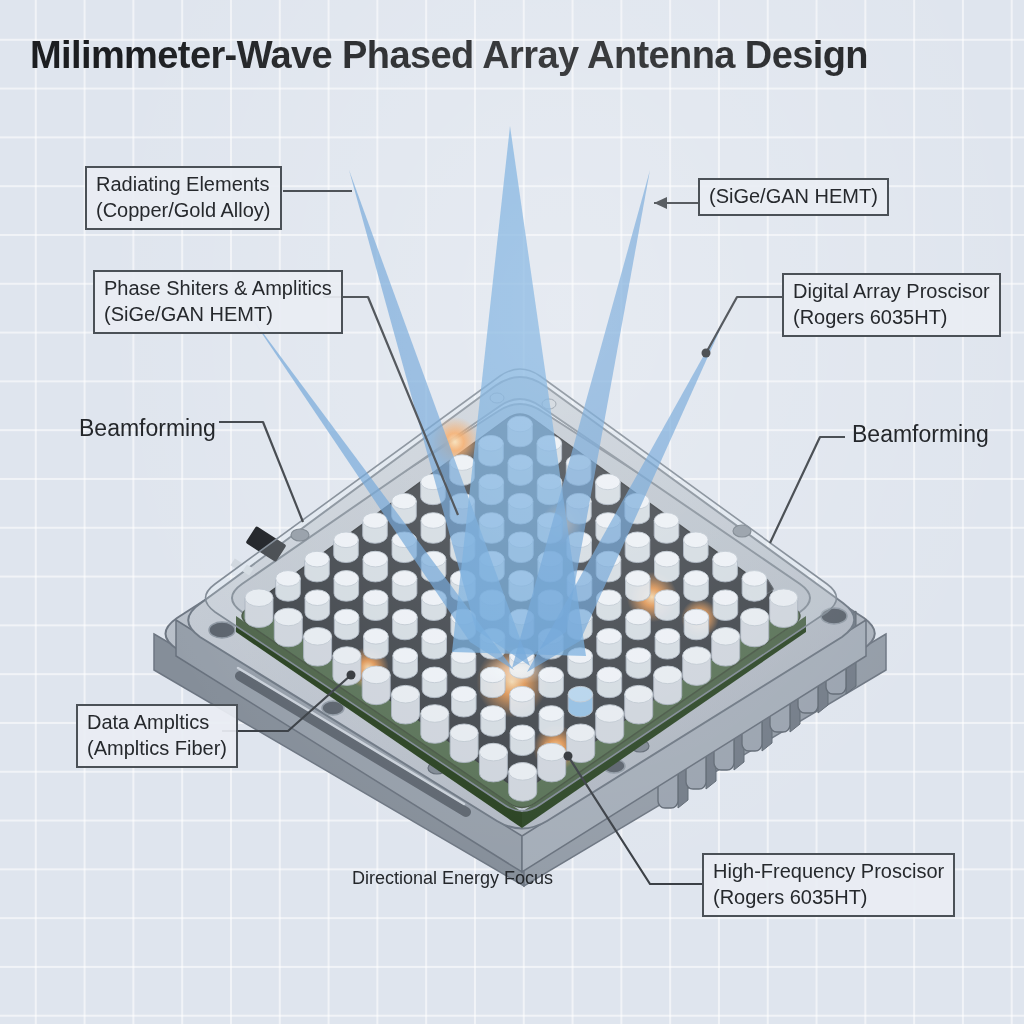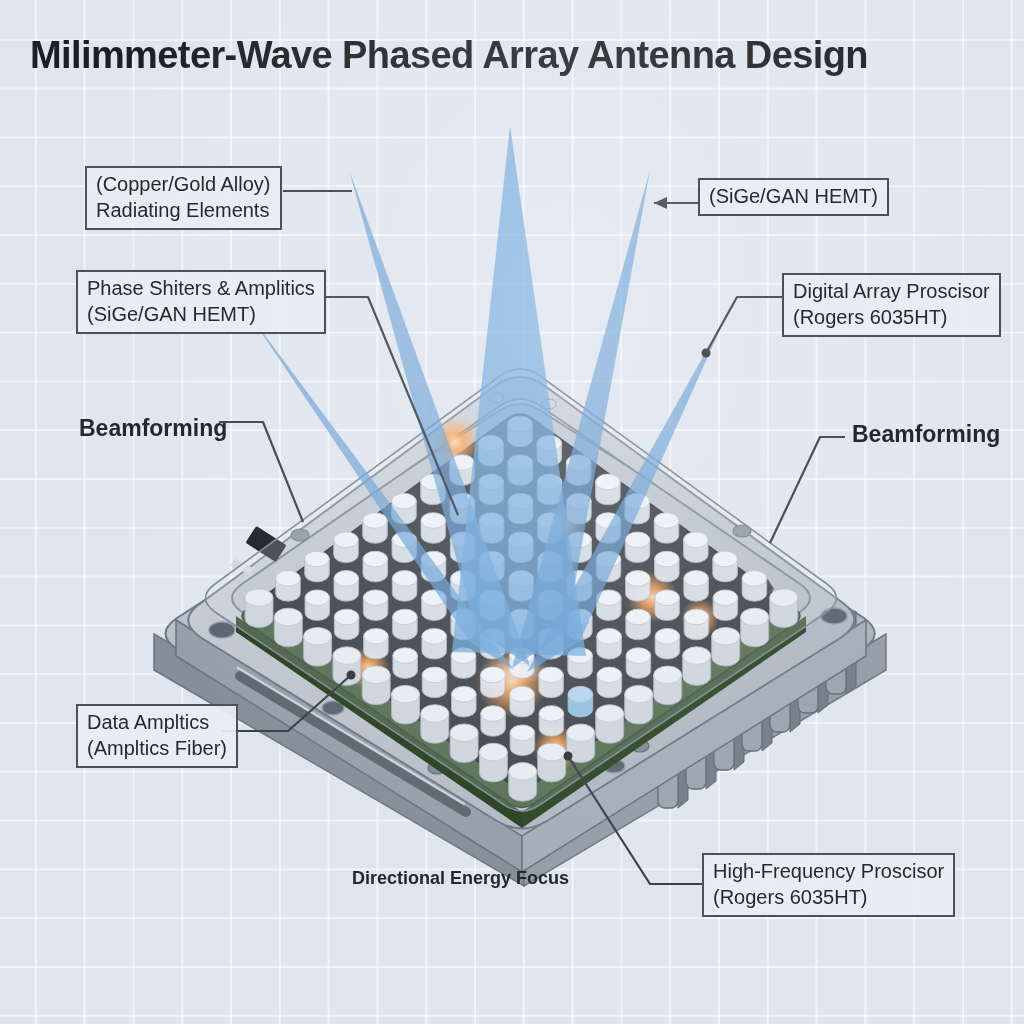--- a/index.html
+++ b/index.html
@@ -21,21 +21,21 @@
   .page-title{
     position:absolute;left:30px;top:34px;
     font-size:38px;font-weight:700;letter-spacing:-0.6px;color:#1c1e21;white-space:nowrap;
   }
   .callout{
     position:absolute;border:2px solid #4b5157;background:rgba(233,237,243,0.93);
     padding:3px 9px 5px 9px;font-size:20px;line-height:26px;color:#26292d;
     white-space:nowrap;z-index:5;font-weight:500;
   }
   .floating-label{
-    position:absolute;font-size:23px;color:#24272b;font-weight:700;white-space:nowrap;z-index:5;
+    position:absolute;font-size:23px;color:#24272b;font-weight:400;white-space:nowrap;z-index:5;
   }
   .floating-label.small{font-size:18px;}
 </style>
 </head>
 <body>
 
 <div id="stage">
 
   <svg id="art" viewBox="0 0 1024 1024">
     <defs>
@@ -577,29 +577,29 @@
         <polyline points="222,731 288,731 351,675" fill="none" stroke="#3a3f45" stroke-width="2.2" stroke-linejoin="round"></polyline>
         <circle cx="351" cy="675" r="4.5" fill="#2f3338"></circle>
         <polyline points="702,884 650,884 568,756" fill="none" stroke="#3a3f45" stroke-width="2.2" stroke-linejoin="round"></polyline>
         <circle cx="568" cy="756" r="4.5" fill="#2f3338"></circle>
       </g>
   </svg>
 
   <div class="page-title">Milimmeter-Wave Phased Array Antenna Design</div>
 
   <div class="callout" style="left:85px;top:166px">
+    <div>Radiating Elements</div>
     <div>(Copper/Gold Alloy)</div>
-    <div>Radiating Elements</div>
   </div>
 
   <div class="callout" style="left:698px;top:178px">
     <div>(SiGe/GAN HEMT)</div>
   </div>
 
-  <div class="callout" style="left:76px;top:270px">
+  <div class="callout" style="left:93px;top:270px">
     <div>Phase Shiters &amp; Amplitics</div>
     <div>(SiGe/GAN HEMT)</div>
   </div>
 
   <div class="callout" style="left:782px;top:273px">
     <div>Digital Array Proscisor</div>
     <div>(Rogers 6035HT)</div>
   </div>
 
   <div class="floating-label" style="left:79px;top:415px">Beamforming</div>

